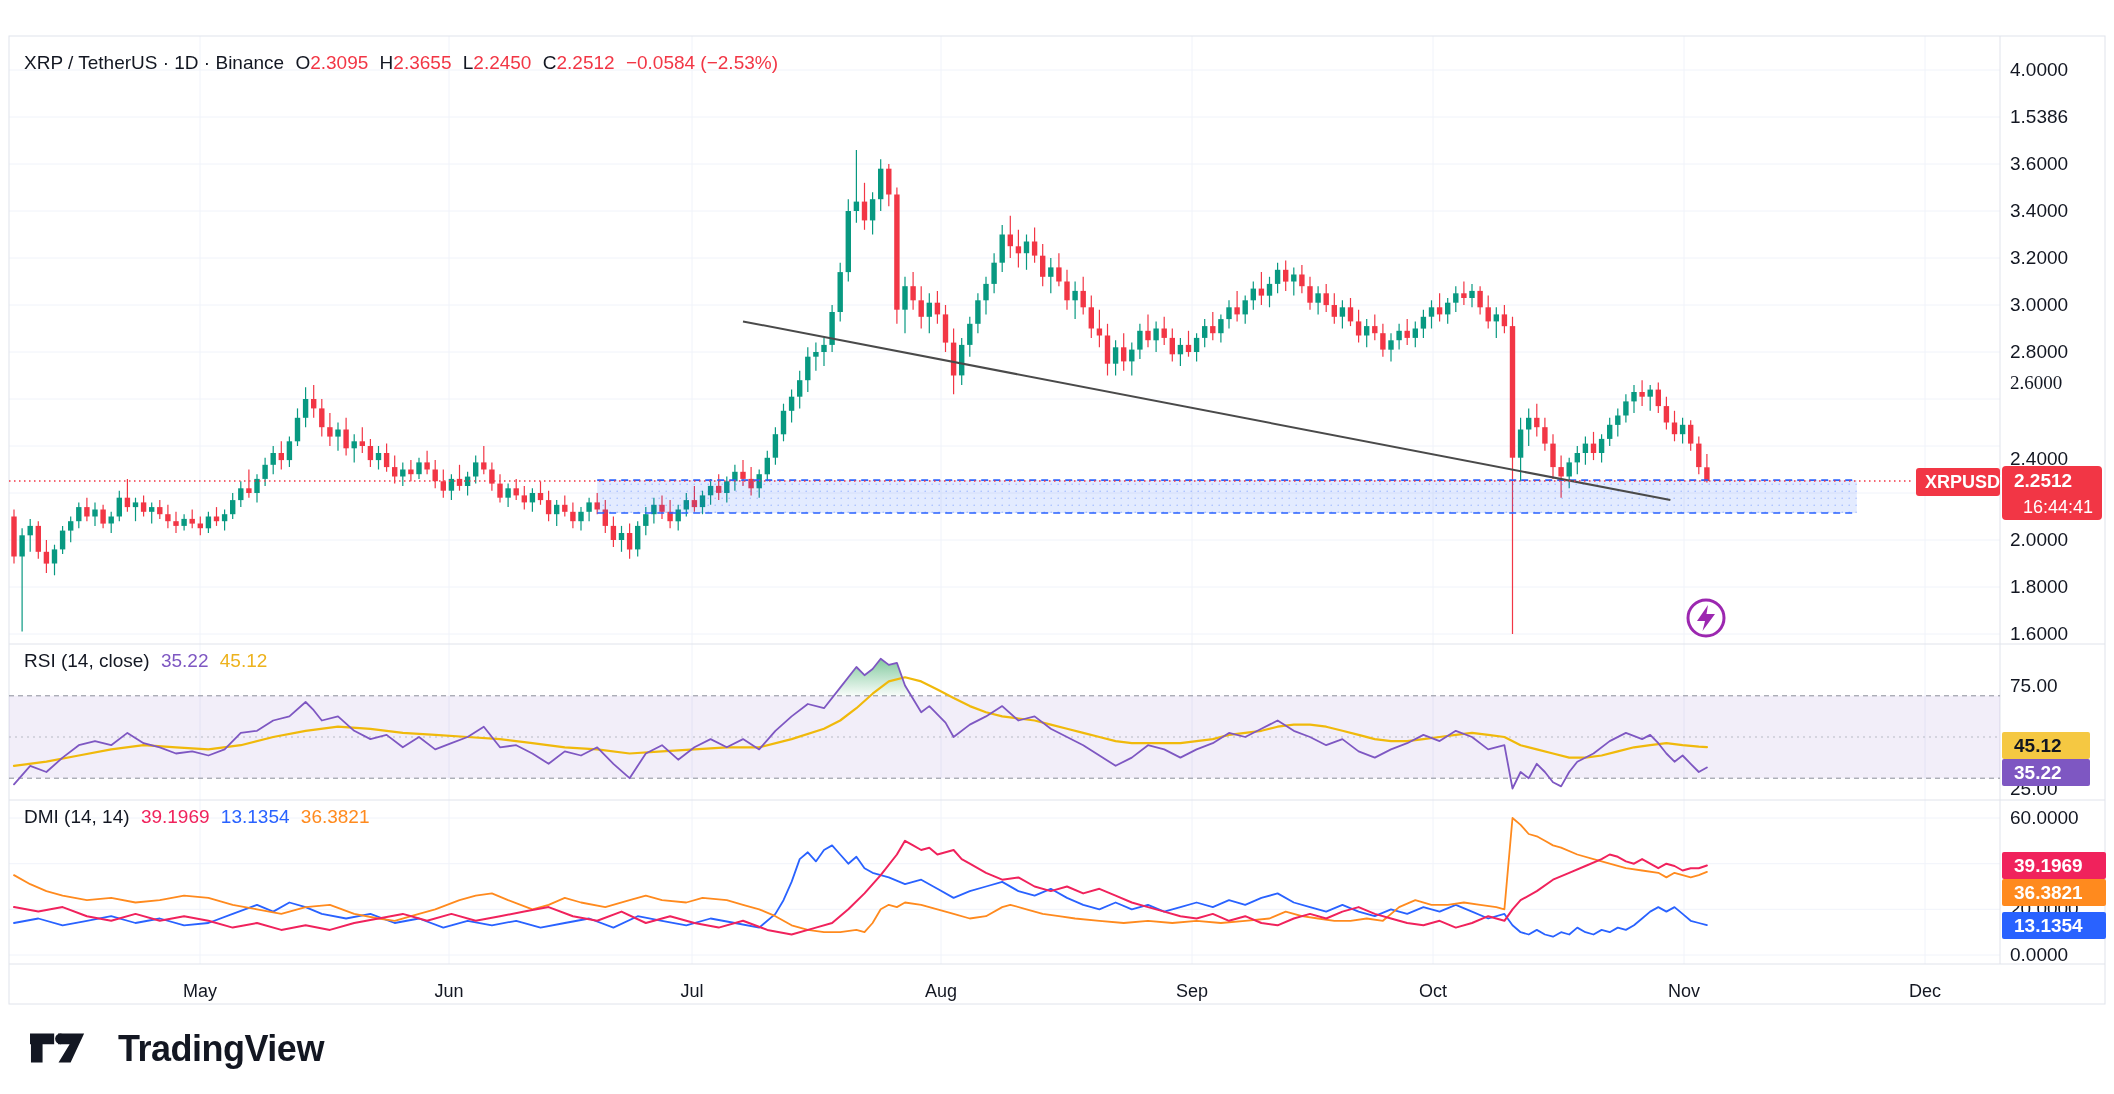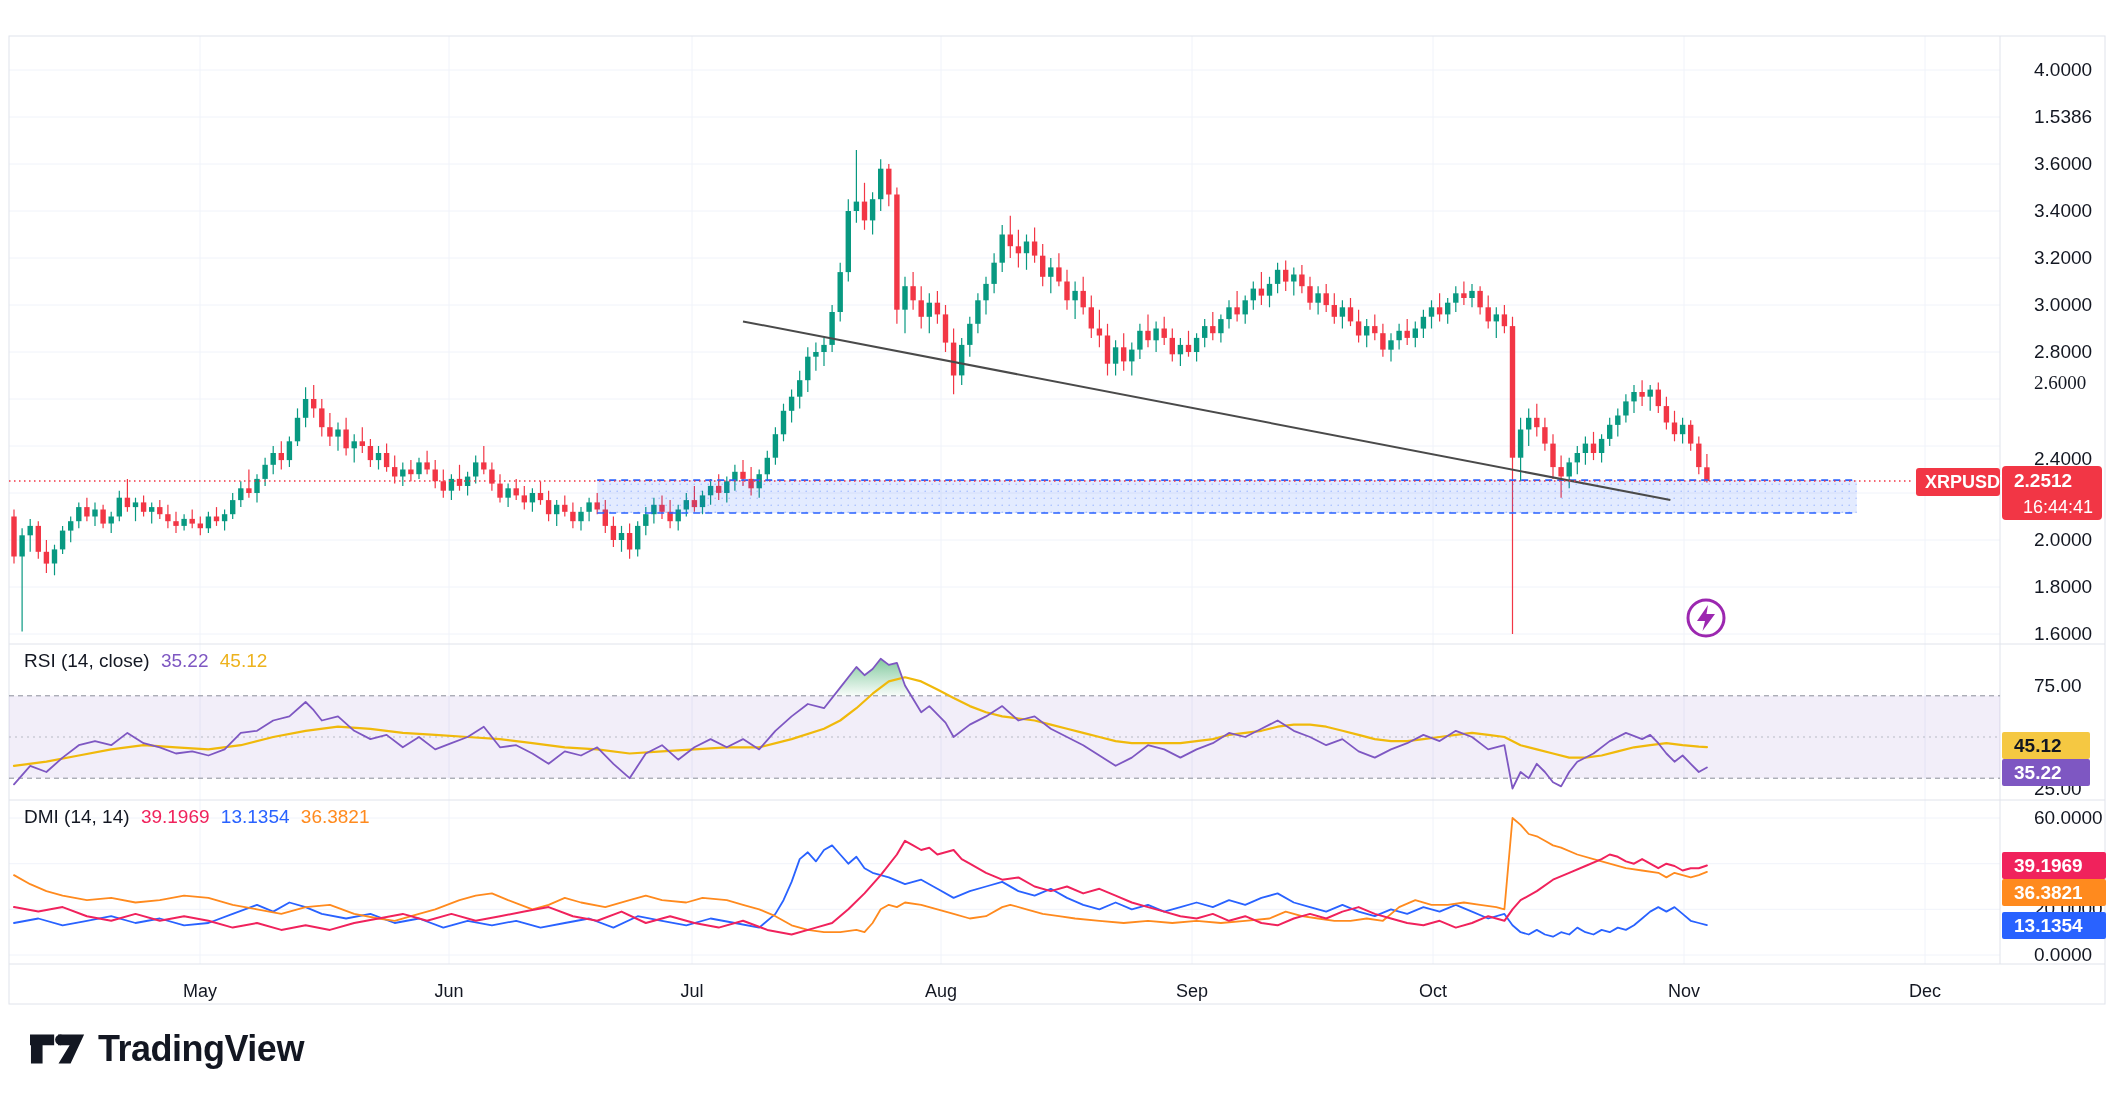--- a/index.html
+++ b/index.html
@@ -8,33 +8,33 @@
   #credit{position:absolute;left:20px;top:8px;font-size:20px;font-weight:500;color:#131722;letter-spacing:.1px;}
   #chart-root{position:absolute;left:0;top:0;width:2114px;height:1094px;}
   #chart-svg{position:absolute;left:0;top:0;}
   .legend{position:absolute;z-index:3;font-size:19px;white-space:nowrap;}
   .legend span{margin-right:6px;}
   #ohlc-legend{left:24px;top:52px;}
   #rsi-legend{left:24px;top:650px;}
   #dmi-legend{left:24px;top:806px;}
   .lt{color:#131722;}
   .red{color:#F23645;}
-  .axis-label{position:absolute;left:2010px;z-index:2;font-size:19px;color:#131722;line-height:22px;white-space:nowrap;margin-left:24px;}
+  .axis-label{position:absolute;left:2010px;z-index:2;font-size:19px;color:#131722;line-height:22px;white-space:nowrap;}
   .time-label{position:absolute;top:974px;z-index:2;font-size:18px;color:#131722;transform:translateX(-50%);margin-top:7px;}
   .tag{position:absolute;z-index:4;color:#fff;font-size:19px;font-weight:600;line-height:27px;padding-left:12px;border-radius:2px;box-sizing:border-box;}
   #tag-symbol{left:1916px;top:468px;width:84px;height:28px;background:#F23645;line-height:28px;padding-left:9px;font-size:18px;border-radius:3px;}
   #tag-price{left:2002px;top:466px;width:100px;height:54px;background:#F23645;border-radius:4px;line-height:26px;padding-top:2px;}
   #tag-price .cd{font-size:18px;font-weight:500;text-align:center;}
   #tag-rsi-ma{left:2002px;top:732px;width:88px;height:27px;background:#F5C842;color:#131722;}
   #tag-rsi{left:2002px;top:759px;width:88px;height:27px;background:#7E57C2;}
   #tag-dmi-pink{left:2002px;top:852px;width:104px;height:27px;background:#F0225C;}
   #tag-dmi-orange{left:2002px;top:879px;width:104px;height:27px;background:#FF8A1E;}
   #tag-dmi-blue{left:2002px;top:912px;width:104px;height:27px;background:#2962FF;}
   #flash-btn{position:absolute;left:1683px;top:595px;width:46px;height:46px;z-index:3;cursor:pointer;}
-  #footer{position:absolute;left:30px;top:1028px;z-index:3;display:flex;align-items:center;gap:10px;}
+  #footer{position:absolute;left:30px;top:1028px;z-index:3;display:flex;align-items:flex-start;gap:30px;}
   #brand-text{font-size:36px;font-weight:700;color:#131722;letter-spacing:-0.5px;}
 </style>
 </head>
 <body>
 
 <div id="page">
 
 
   <div id="chart-root">
     <svg id="chart-svg" width="2114" height="1094">
@@ -508,20 +508,28 @@
         <line x1="9" y1="778.2" x2="2000" y2="778.2" stroke="#8A8E99" stroke-width="1" stroke-dasharray="5,4"></line>
         <line x1="9" y1="737.0" x2="2000" y2="737.0" stroke="#B7BAC4" stroke-width="1" stroke-dasharray="2,4"></line>
         <path d="M833.7,695.8 L840.2,687.6 L856.4,667.0 L864.5,675.2 L872.6,669.0 L880.7,658.7 L888.8,664.9 L896.9,662.8 L905.0,685.5 L911.2,695.8 Z" fill="url(#obGrad)"></path>
         <polyline fill="none" stroke="#F0B90B" stroke-width="2.2" stroke-linejoin="round" stroke-linecap="round" points="14.0,765.8 46.4,761.7 78.8,755.5 111.2,749.4 143.6,745.2 176.0,747.3 208.4,749.4 240.8,745.2 273.2,737.0 305.6,730.8 338.0,726.7 370.4,728.8 402.8,732.9 435.2,734.9 467.6,737.0 500.0,739.1 532.4,743.2 564.8,747.3 597.2,749.4 629.6,753.5 662.0,751.4 694.4,749.4 726.8,747.3 759.2,747.3 791.6,739.1 824.0,728.8 840.2,720.5 856.4,708.2 872.6,693.7 888.8,681.4 905.0,677.3 921.2,681.4 937.4,689.6 953.6,697.9 969.8,706.1 986.0,712.3 1002.2,716.4 1018.4,718.5 1034.6,720.5 1050.8,724.6 1067.0,728.8 1083.2,732.9 1099.4,737.0 1115.6,741.1 1131.8,743.2 1148.0,743.2 1164.2,743.2 1180.4,743.2 1196.6,741.1 1212.8,739.1 1229.0,734.9 1245.2,732.9 1261.4,730.8 1277.6,726.7 1293.8,724.6 1310.0,724.6 1326.2,726.7 1342.4,730.8 1358.6,734.9 1374.8,739.1 1391.0,741.1 1407.2,741.1 1423.4,739.1 1439.6,737.0 1455.8,734.9 1472.0,732.9 1488.2,734.9 1504.4,737.0 1520.6,745.2 1536.8,749.4 1553.0,753.5 1569.2,757.6 1585.4,757.6 1601.6,755.5 1617.8,751.4 1634.0,747.3 1650.2,745.2 1666.4,743.2 1682.6,745.2 1698.8,746.7 1706.9,747.1"></polyline>
         <polyline fill="none" stroke="#7E57C2" stroke-width="1.8" stroke-linejoin="round" stroke-linecap="round" points="14.0,784.4 30.2,765.8 46.4,772.0 62.6,757.6 78.8,745.2 95.0,741.1 111.2,745.2 127.4,732.9 143.6,743.2 159.8,747.3 176.0,753.5 192.2,751.4 208.4,755.5 224.6,749.4 240.8,732.9 257.0,730.8 273.2,720.5 289.4,716.4 305.6,702.0 313.7,710.2 321.8,720.5 338.0,716.4 354.2,730.8 370.4,739.1 386.6,734.9 402.8,747.3 419.0,737.0 435.2,749.4 451.4,743.2 467.6,737.0 483.8,726.7 500.0,747.3 516.2,745.2 532.4,753.5 548.6,763.8 564.8,751.4 581.0,755.5 597.2,747.3 613.4,763.8 629.6,778.2 645.8,753.5 662.0,745.2 678.2,759.7 694.4,747.3 710.6,739.1 726.8,747.3 743.0,739.1 759.2,749.4 775.4,730.8 791.6,716.4 807.8,704.0 824.0,708.2 840.2,687.6 856.4,667.0 864.5,675.2 872.6,669.0 880.7,658.7 888.8,664.9 896.9,662.8 905.0,685.5 921.2,712.3 929.3,706.1 945.5,722.6 953.6,737.0 969.8,724.6 986.0,716.4 1002.2,706.1 1018.4,720.5 1034.6,716.4 1050.8,728.8 1067.0,737.0 1083.2,745.2 1099.4,755.5 1115.6,765.8 1131.8,757.6 1148.0,745.2 1164.2,749.4 1180.4,757.6 1196.6,749.4 1212.8,743.2 1229.0,732.9 1245.2,737.0 1261.4,728.8 1277.6,720.5 1293.8,730.8 1310.0,737.0 1326.2,745.2 1342.4,739.1 1358.6,751.4 1374.8,757.6 1391.0,749.4 1407.2,743.2 1423.4,734.9 1439.6,741.1 1455.8,730.8 1472.0,737.0 1488.2,749.4 1504.4,745.2 1512.5,788.5 1520.6,772.0 1528.7,778.2 1536.8,763.8 1544.9,772.0 1553.0,782.3 1561.1,786.4 1569.2,772.0 1577.3,761.7 1593.5,753.5 1609.7,741.1 1625.9,732.9 1642.1,739.1 1650.2,734.9 1658.3,743.2 1666.4,753.5 1674.5,761.7 1682.6,755.5 1690.7,763.8 1698.8,772.0 1706.9,767.5"></polyline>
         <polyline fill="none" stroke="#2962FF" stroke-width="1.8" stroke-linejoin="round" stroke-linecap="round" points="14.0,923.0 38.3,918.5 62.6,925.3 86.9,920.8 111.2,916.2 135.5,923.0 159.8,918.5 184.1,925.3 208.4,923.0 232.7,913.9 257.0,904.8 273.2,911.6 289.4,902.5 305.6,907.1 321.8,913.9 346.1,918.5 370.4,913.9 394.7,923.0 419.0,918.5 443.3,927.6 467.6,920.8 491.9,925.3 516.2,920.8 540.5,927.6 564.8,923.0 589.1,918.5 613.4,927.6 637.7,916.2 662.0,920.8 686.3,925.3 710.6,918.5 734.9,923.0 759.2,927.6 775.4,913.9 783.5,900.2 791.6,881.9 799.7,859.1 807.8,852.3 815.9,861.4 824.0,850.0 832.1,845.4 840.2,854.5 848.3,863.7 856.4,856.8 864.5,868.2 872.6,872.8 888.8,877.4 905.0,884.2 921.2,879.7 937.4,888.8 953.6,897.9 969.8,891.1 986.0,886.5 1002.2,881.9 1018.4,891.1 1034.6,895.6 1050.8,888.8 1067.0,897.9 1083.2,904.8 1099.4,909.3 1115.6,902.5 1131.8,909.3 1148.0,904.8 1164.2,911.6 1180.4,907.1 1196.6,902.5 1212.8,907.1 1229.0,900.2 1245.2,904.8 1261.4,897.9 1277.6,893.4 1293.8,902.5 1310.0,907.1 1326.2,911.6 1342.4,904.8 1358.6,911.6 1374.8,916.2 1391.0,909.3 1407.2,913.9 1423.4,907.1 1439.6,911.6 1455.8,904.8 1472.0,911.6 1488.2,918.5 1504.4,913.9 1512.5,925.3 1520.6,932.2 1528.7,934.5 1536.8,929.9 1544.9,934.5 1553.0,936.7 1561.1,932.2 1569.2,934.5 1577.3,927.6 1585.4,932.2 1593.5,934.5 1601.6,929.9 1609.7,932.2 1617.8,927.6 1625.9,929.9 1634.0,925.3 1642.1,918.5 1650.2,911.6 1658.3,907.1 1666.4,911.6 1674.5,907.1 1682.6,913.9 1690.7,920.8 1698.8,923.0 1706.9,925.1"></polyline>
         <polyline fill="none" stroke="#FF8A1E" stroke-width="1.8" stroke-linejoin="round" stroke-linecap="round" points="14.0,875.1 30.2,884.2 46.4,891.1 62.6,895.6 86.9,900.2 111.2,897.9 135.5,902.5 159.8,900.2 184.1,895.6 208.4,897.9 232.7,904.8 257.0,909.3 281.3,913.9 305.6,907.1 329.9,904.8 354.2,913.9 378.5,918.5 394.7,920.8 419.0,913.9 435.2,909.3 459.5,900.2 475.7,895.6 491.9,893.4 508.1,900.2 532.4,909.3 548.6,904.8 564.8,897.9 581.0,902.5 605.3,907.1 629.6,900.2 645.8,895.6 662.0,900.2 686.3,902.5 702.5,897.9 726.8,900.2 743.0,904.8 759.2,909.3 775.4,916.2 791.6,925.3 807.8,929.9 824.0,932.2 840.2,932.2 856.4,929.9 864.5,932.2 872.6,923.0 880.7,909.3 888.8,904.8 896.9,907.1 905.0,902.5 921.2,904.8 937.4,909.3 953.6,913.9 969.8,918.5 986.0,916.2 1002.2,907.1 1010.3,904.8 1026.5,909.3 1042.7,913.9 1058.9,916.2 1075.1,918.5 1099.4,920.8 1123.7,923.0 1148.0,920.8 1172.3,923.0 1196.6,920.8 1220.9,923.0 1245.2,920.8 1269.5,918.5 1285.7,911.6 1301.9,916.2 1318.1,918.5 1334.3,920.8 1350.5,920.8 1366.7,918.5 1382.9,920.8 1399.1,907.1 1415.3,900.2 1431.5,904.8 1447.7,904.8 1463.9,902.5 1480.1,904.8 1496.3,907.1 1504.4,909.3 1512.5,818.0 1520.6,824.9 1528.7,834.0 1536.8,836.3 1544.9,840.8 1553.0,845.4 1561.1,847.7 1577.3,854.5 1593.5,859.1 1609.7,863.7 1625.9,868.2 1642.1,870.5 1658.3,872.8 1666.4,877.4 1674.5,872.8 1682.6,875.1 1690.7,877.4 1698.8,875.1 1706.9,871.9"></polyline>
         <polyline fill="none" stroke="#F0225C" stroke-width="2" stroke-linejoin="round" stroke-linecap="round" points="14.0,907.1 38.3,911.6 62.6,907.1 86.9,916.2 111.2,920.8 135.5,913.9 159.8,920.8 184.1,916.2 208.4,920.8 232.7,927.6 257.0,923.0 281.3,929.9 305.6,925.3 329.9,929.9 354.2,923.0 378.5,918.5 402.8,913.9 427.1,920.8 451.4,913.9 475.7,920.8 500.0,916.2 524.3,911.6 548.6,907.1 572.9,916.2 597.2,920.8 621.5,911.6 645.8,923.0 670.1,916.2 694.4,923.0 718.7,927.6 743.0,920.8 767.3,929.9 791.6,934.5 815.9,927.6 832.1,923.0 848.3,909.3 864.5,893.4 880.7,875.1 896.9,854.5 905.0,840.8 913.1,845.4 921.2,850.0 929.3,847.7 937.4,854.5 945.5,852.3 953.6,850.0 961.7,859.1 969.8,863.7 986.0,872.8 1002.2,879.7 1018.4,877.4 1034.6,886.5 1050.8,891.1 1067.0,886.5 1083.2,893.4 1099.4,888.8 1115.6,895.6 1131.8,902.5 1148.0,907.1 1164.2,911.6 1180.4,916.2 1196.6,918.5 1212.8,913.9 1229.0,920.8 1245.2,916.2 1261.4,923.0 1277.6,925.3 1293.8,918.5 1310.0,913.9 1326.2,918.5 1342.4,911.6 1358.6,907.1 1374.8,913.9 1391.0,918.5 1407.2,923.0 1423.4,925.3 1439.6,920.8 1455.8,927.6 1472.0,923.0 1488.2,916.2 1504.4,920.8 1512.5,909.3 1520.6,900.2 1536.8,891.1 1553.0,879.7 1569.2,872.8 1585.4,866.0 1601.6,859.1 1609.7,854.5 1617.8,856.8 1625.9,861.4 1634.0,863.7 1642.1,859.1 1650.2,863.7 1658.3,868.2 1666.4,863.7 1674.5,866.0 1682.6,870.5 1690.7,868.2 1698.8,868.2 1706.9,865.5"></polyline>
       </svg>
 
+    <div class="legend" id="ohlc-legend">
+      <span class="lt">XRP / TetherUS · 1D · Binance</span>
+      <span class="lt" style="margin-right:0">O</span><span class="red">2.3095</span>
+      <span class="lt" style="margin-right:0">H</span><span class="red">2.3655</span>
+      <span class="lt" style="margin-right:0">L</span><span class="red">2.2450</span>
+      <span class="lt" style="margin-right:0">C</span><span class="red">2.2512</span>
+      <span class="red">−0.0584 (−2.53%)</span>
+    </div>
 
     <div class="legend" id="rsi-legend">
       <span class="lt">RSI (14, close)</span>
       <span style="color:#7E57C2">35.22</span>
       <span style="color:#EDB21D">45.12</span>
     </div>
 
     <div class="legend" id="dmi-legend">
       <span class="lt">DMI (14, 14)</span>
       <span style="color:#F0225C">39.1969</span>

